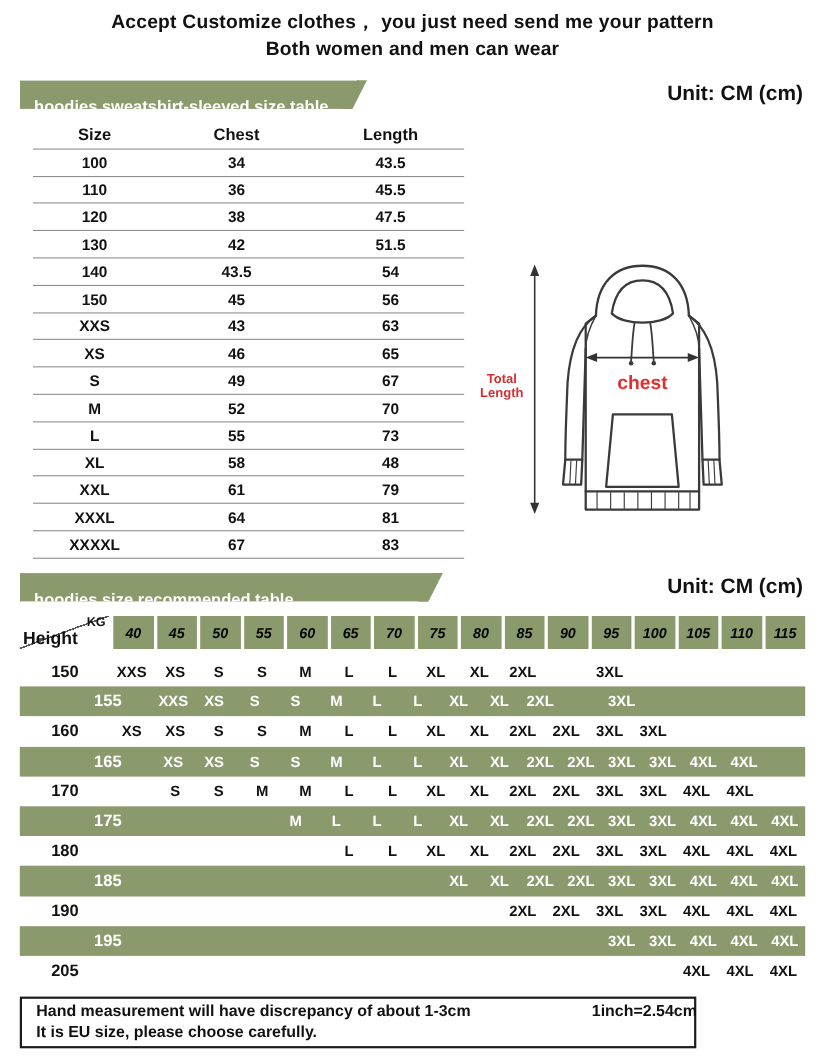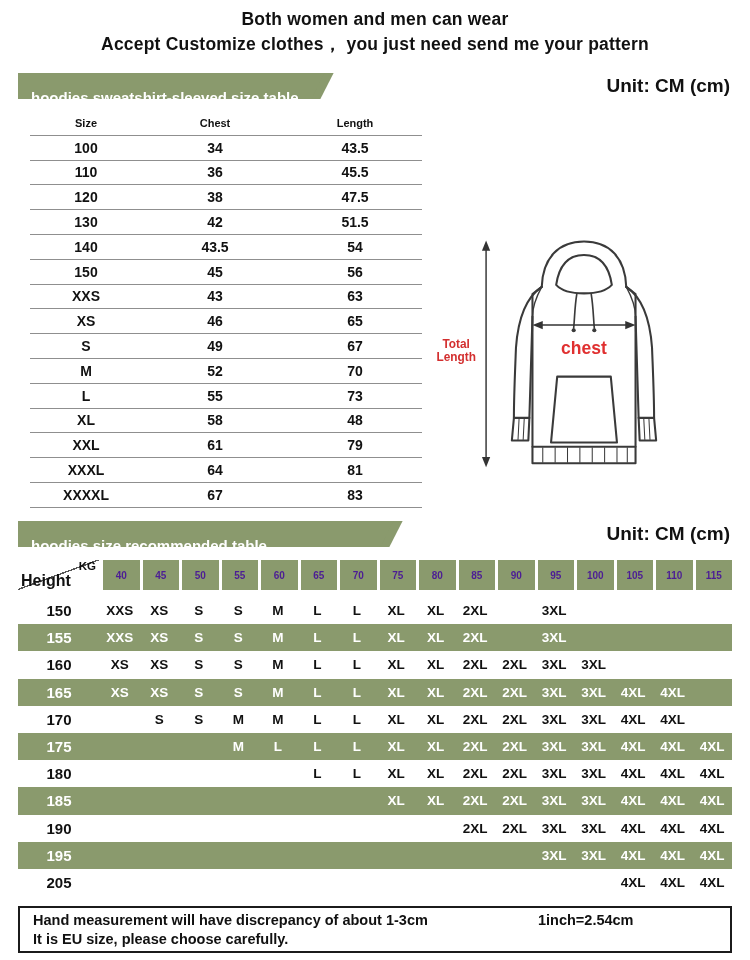--- a/index.html
+++ b/index.html
@@ -13,52 +13,52 @@
   .banner-wrap { position:absolute; left:18px; height:26px; display:flex; }
   .flag { background:var(--olive); color:#fff; font-weight:700; font-size:15px; line-height:26px;
           padding:12px 28px 0 13px; clip-path:polygon(0 0,100% 0,calc(100% - 14px) 100%,0 100%); }
   .w2 { min-width:378px; }
   .tail { width:9px; height:26px; background:var(--olive); transform:skewX(-27deg); margin-left:-9px; }
   .unit { position:absolute; right:20px; font-size:19px; font-weight:700; }
 
   .size-table { position:absolute; left:30px; top:111px; width:392px; }
   .st-row { display:grid; grid-template-columns:112px 146px 134px; height:24.8px; align-items:center;
             text-align:center; font-weight:700; font-size:14px; border-bottom:1px solid #8f8f8f; }
-  .st-head { font-size:11px; }
+  .st-head { font-size:15px; }
 
   .diagram { position:absolute; left:428px; top:222px; width:312px; height:268px; }
   .diagram svg { width:100%; height:100%; }
 
   .mx { position:absolute; left:18px; top:560px; width:714px; }
   .mx-head { display:grid; grid-template-columns:82px repeat(16,1fr); gap:3px; height:30px; margin-bottom:7px; }
-  .wcell { background:var(--olive); color:#4c1d95; font-weight:700; font-size:10px;
-           display:flex; align-items:center; justify-content:center; }
+  .wcell { background:var(--olive); color:#000000; font-weight:700; font-size:13px;
+           display:flex; align-items:center; justify-content:center;font-style:italic; }
   .corner { position:relative;
             background:linear-gradient(to bottom right,#fff calc(50% - 1.2px),#555 calc(50% - 1.2px),#555 calc(50% + .2px),#fff calc(50% + .2px)); }
   .corner .kg { position:absolute; top:0; right:4px; font-size:11.5px; font-weight:700;padding-left:32px; }
   .corner .hlabel { position:absolute; bottom:0; left:3px; font-size:16px; font-weight:700; }
   .mx-row { display:grid; grid-template-columns:82px repeat(16,1fr); height:27.2px;
             align-items:center; text-align:center; font-weight:700; font-size:13.5px; }
-  .mx-row.green { background:var(--olive); color:#fff; }
+  .mx-row.green { background:var(--olive); color:#fff;padding-left:39px; }
   .mx-row .hcell { font-size:15px; }
 
-  .footer { position:absolute; left:18px; top:906px; width:714px; height:47px;
+  .footer { position:absolute; left:18px; top:906px; width:615px; height:47px;
             border:2px solid #1b1b1b; padding:4px 13px; font-weight:700; font-size:14.5px; }
   .f-line { position:relative; }
   .f-right { position:absolute; left:505px; }
   .f-line2 { margin-top:3px; }
 </style>
 </head>
 <body>
 
 <div class="page">
 
   <div class="title">
+    <div>Accept Customize clothes， you just need send me your pattern</div>
     <div>Both women and men can wear</div>
-    <div>Accept Customize clothes， you just need send me your pattern</div>
   </div>
 
   <div class="banner-wrap" style="top:73px">
     <div class="flag">hoodies sweatshirt-sleeved size table</div>
     <div class="tail"></div>
   </div>
   <div class="unit" style="top:75px">Unit: CM (cm)</div>
 
   <div class="size-table" id="size-table">
       <div class="st-row st-head">

